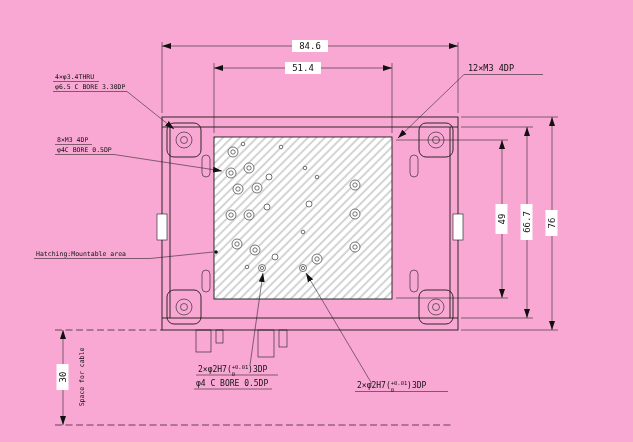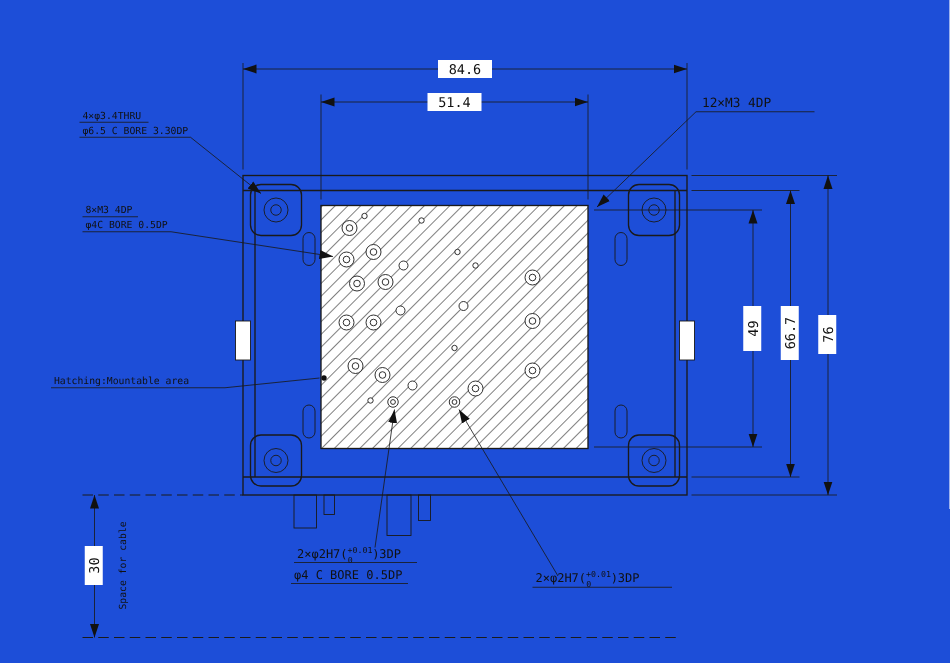--- a/index.html
+++ b/index.html
@@ -1,16 +1,16 @@
 <!DOCTYPE html>
 <html><head>
 <meta charset="utf-8">
 <style>
   html,body{margin:0;padding:0;background:#fff;width:633px;height:442px;overflow:hidden}
-  .canvas{position:relative;width:633px;height:442px;background:#1d4ed8}
+  .canvas{position:relative;width:633px;height:442px;background:#f9a8d4}
   text{fill:#111}
   .t9{font:9px "DejaVu Sans Mono",monospace}
   .t85{font:8.5px "DejaVu Sans Mono",monospace}
   .t8{font:8px "DejaVu Sans Mono",monospace}
   .t65{font:6.5px "DejaVu Sans Mono",monospace}
   .t5{font:5.5px "DejaVu Sans Mono",monospace}
   .ln{stroke:#1a1a1a;stroke-width:0.9;fill:none}
   .thin{stroke:#1a1a1a;stroke-width:0.6;fill:none}
   .dim{stroke:#1a1a1a;stroke-width:0.55;fill:none}
   .dash{stroke:#1a1a1a;stroke-width:0.7;fill:none;stroke-dasharray:7 3.5}

